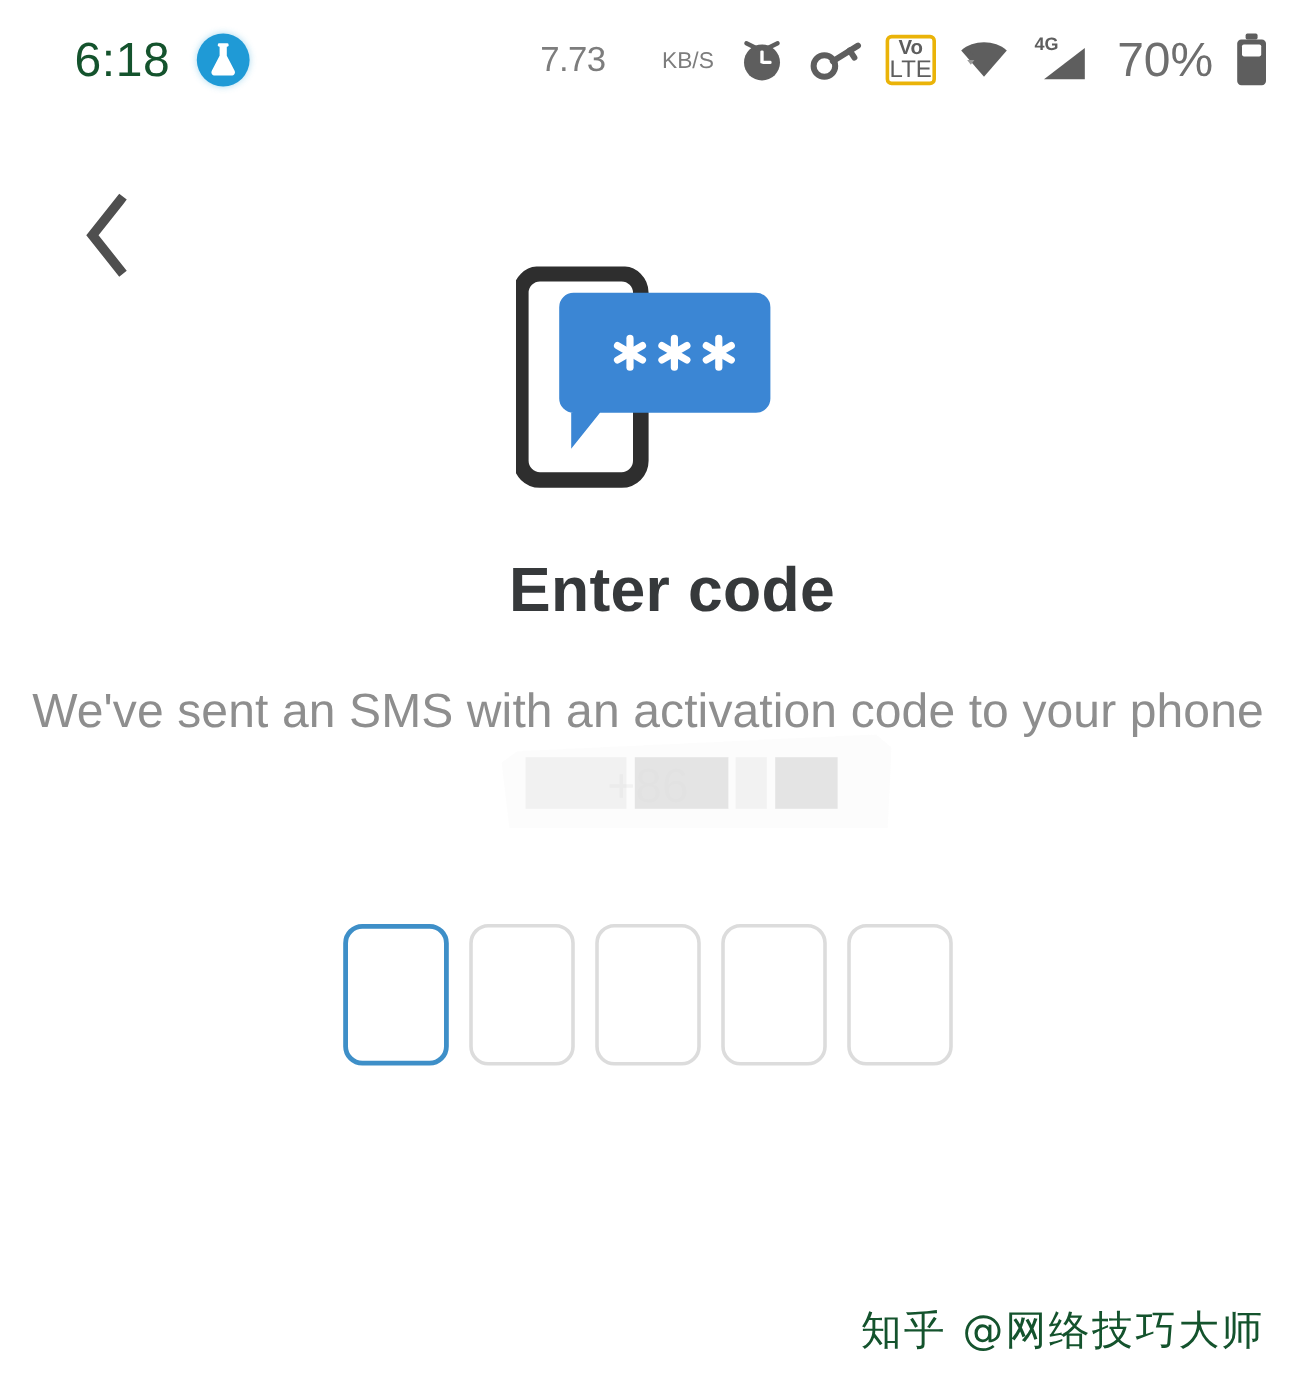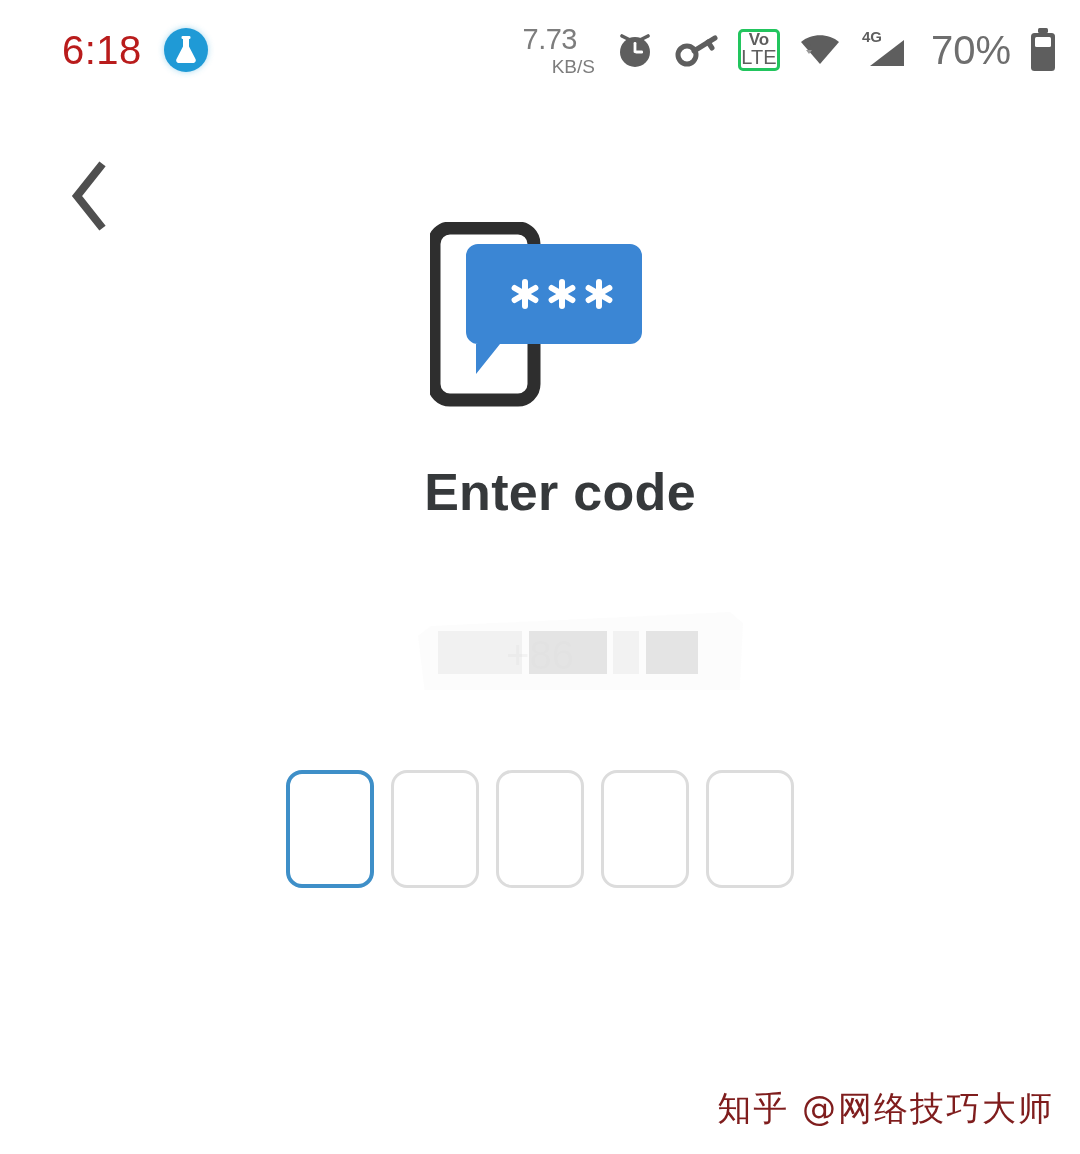--- a/index.html
+++ b/index.html
@@ -11,33 +11,33 @@
   }
   .screen { position:relative; width:1080px; height:1154px; background:#fff; }
 
   
   .statusbar {
     position:absolute; top:0; left:0; width:1080px; height:100px;
     display:flex; align-items:center; justify-content:space-between;
     padding:0 22px 0 62px;
   }
   .sb-left { display:flex; align-items:center; gap:22px; }
-  .sb-time { font-size:40px; color:#b91c1c; letter-spacing:0.5px; }
+  .sb-time { font-size:40px; color:#14532d; letter-spacing:0.5px; }
   .flask-badge {
     width:44px; height:44px; border-radius:50%;
     background:#1f9ad6; display:flex; align-items:center; justify-content:center;
     box-shadow:0 0 6px rgba(60,170,220,.45);
   }
   .sb-right { display:flex; align-items:center; gap:17px; }
-  .netspeed { display:flex; flex-direction:column; align-items:center; line-height:1; color:#7d7d7d; }
+  .netspeed { display:flex; align-items:center; line-height:1; color:#7d7d7d; }
   .netspeed .v { font-size:29px; letter-spacing:-0.5px; }
   .netspeed .u { font-size:19px; margin-top:3px;margin-left:47px; }
   .volte {
-    width:42px; height:42px; border:3px solid #22c55e; border-radius:5px;
-    display:flex; flex-direction:column; align-items:center; 
+    width:42px; height:42px; border:3px solid #eab308; border-radius:5px;
+    display:flex; flex-direction:column; align-items:center; justify-content:center;
     color:#5e5e5e; line-height:0.95;
   }
   .volte .a { font-size:17px; font-weight:bold; }
   .volte .b { font-size:20px; font-weight:normal; }
   .sb-batt { font-size:40px; color:#6e6e6e; }
   .ico { display:block; }
 
   
   .backbtn {
     position:absolute; left:45px; top:152px; width:90px; height:88px;
@@ -73,21 +73,21 @@
   .codes { position:absolute; left:0; top:770px; width:1080px; display:flex; justify-content:center; gap:17px; }
   .cbox {
     width:88px; height:118px; border:3px solid #dcdcdc; border-radius:16px;
     background:#fff; cursor:pointer;
   }
   .cbox.focused { border-color:#3e8fc8; border-width:4px; }
 
   
   .watermark {
     position:absolute; right:26px; bottom:22px;
-    font-size:34px; color:#7f1d1d; letter-spacing:2px;
+    font-size:34px; color:#14532d; letter-spacing:2px;
     font-family:"DejaVu Sans", sans-serif;
   }
 </style>
 </head>
 <body>
 
 <div class="screen">
 
   <div class="statusbar">
 
@@ -187,20 +187,21 @@
         <g transform="translate(169,72)">
           <rect x="-3" y="-15" width="6" height="30" rx="3"></rect>
           <rect x="-3" y="-15" width="6" height="30" rx="3" transform="rotate(60)"></rect>
           <rect x="-3" y="-15" width="6" height="30" rx="3" transform="rotate(120)"></rect>
         </g>
       </g>
     </svg>
   </div>
 
   <div class="title">Enter code</div>
+  <div class="subtitle">We've sent an SMS with an activation code to your phone</div>
   <div class="phoneline">+86</div>
 
   <div class="redact">
     <div class="veil"></div>
     <div class="blk" style="left:6%;width:26%;opacity:.35;"></div>
     <div class="blk" style="left:34%;width:24%;"></div>
     <div class="blk" style="left:60%;width:8%;opacity:.3;"></div>
     <div class="blk" style="left:70%;width:16%;"></div>
   </div>
 

